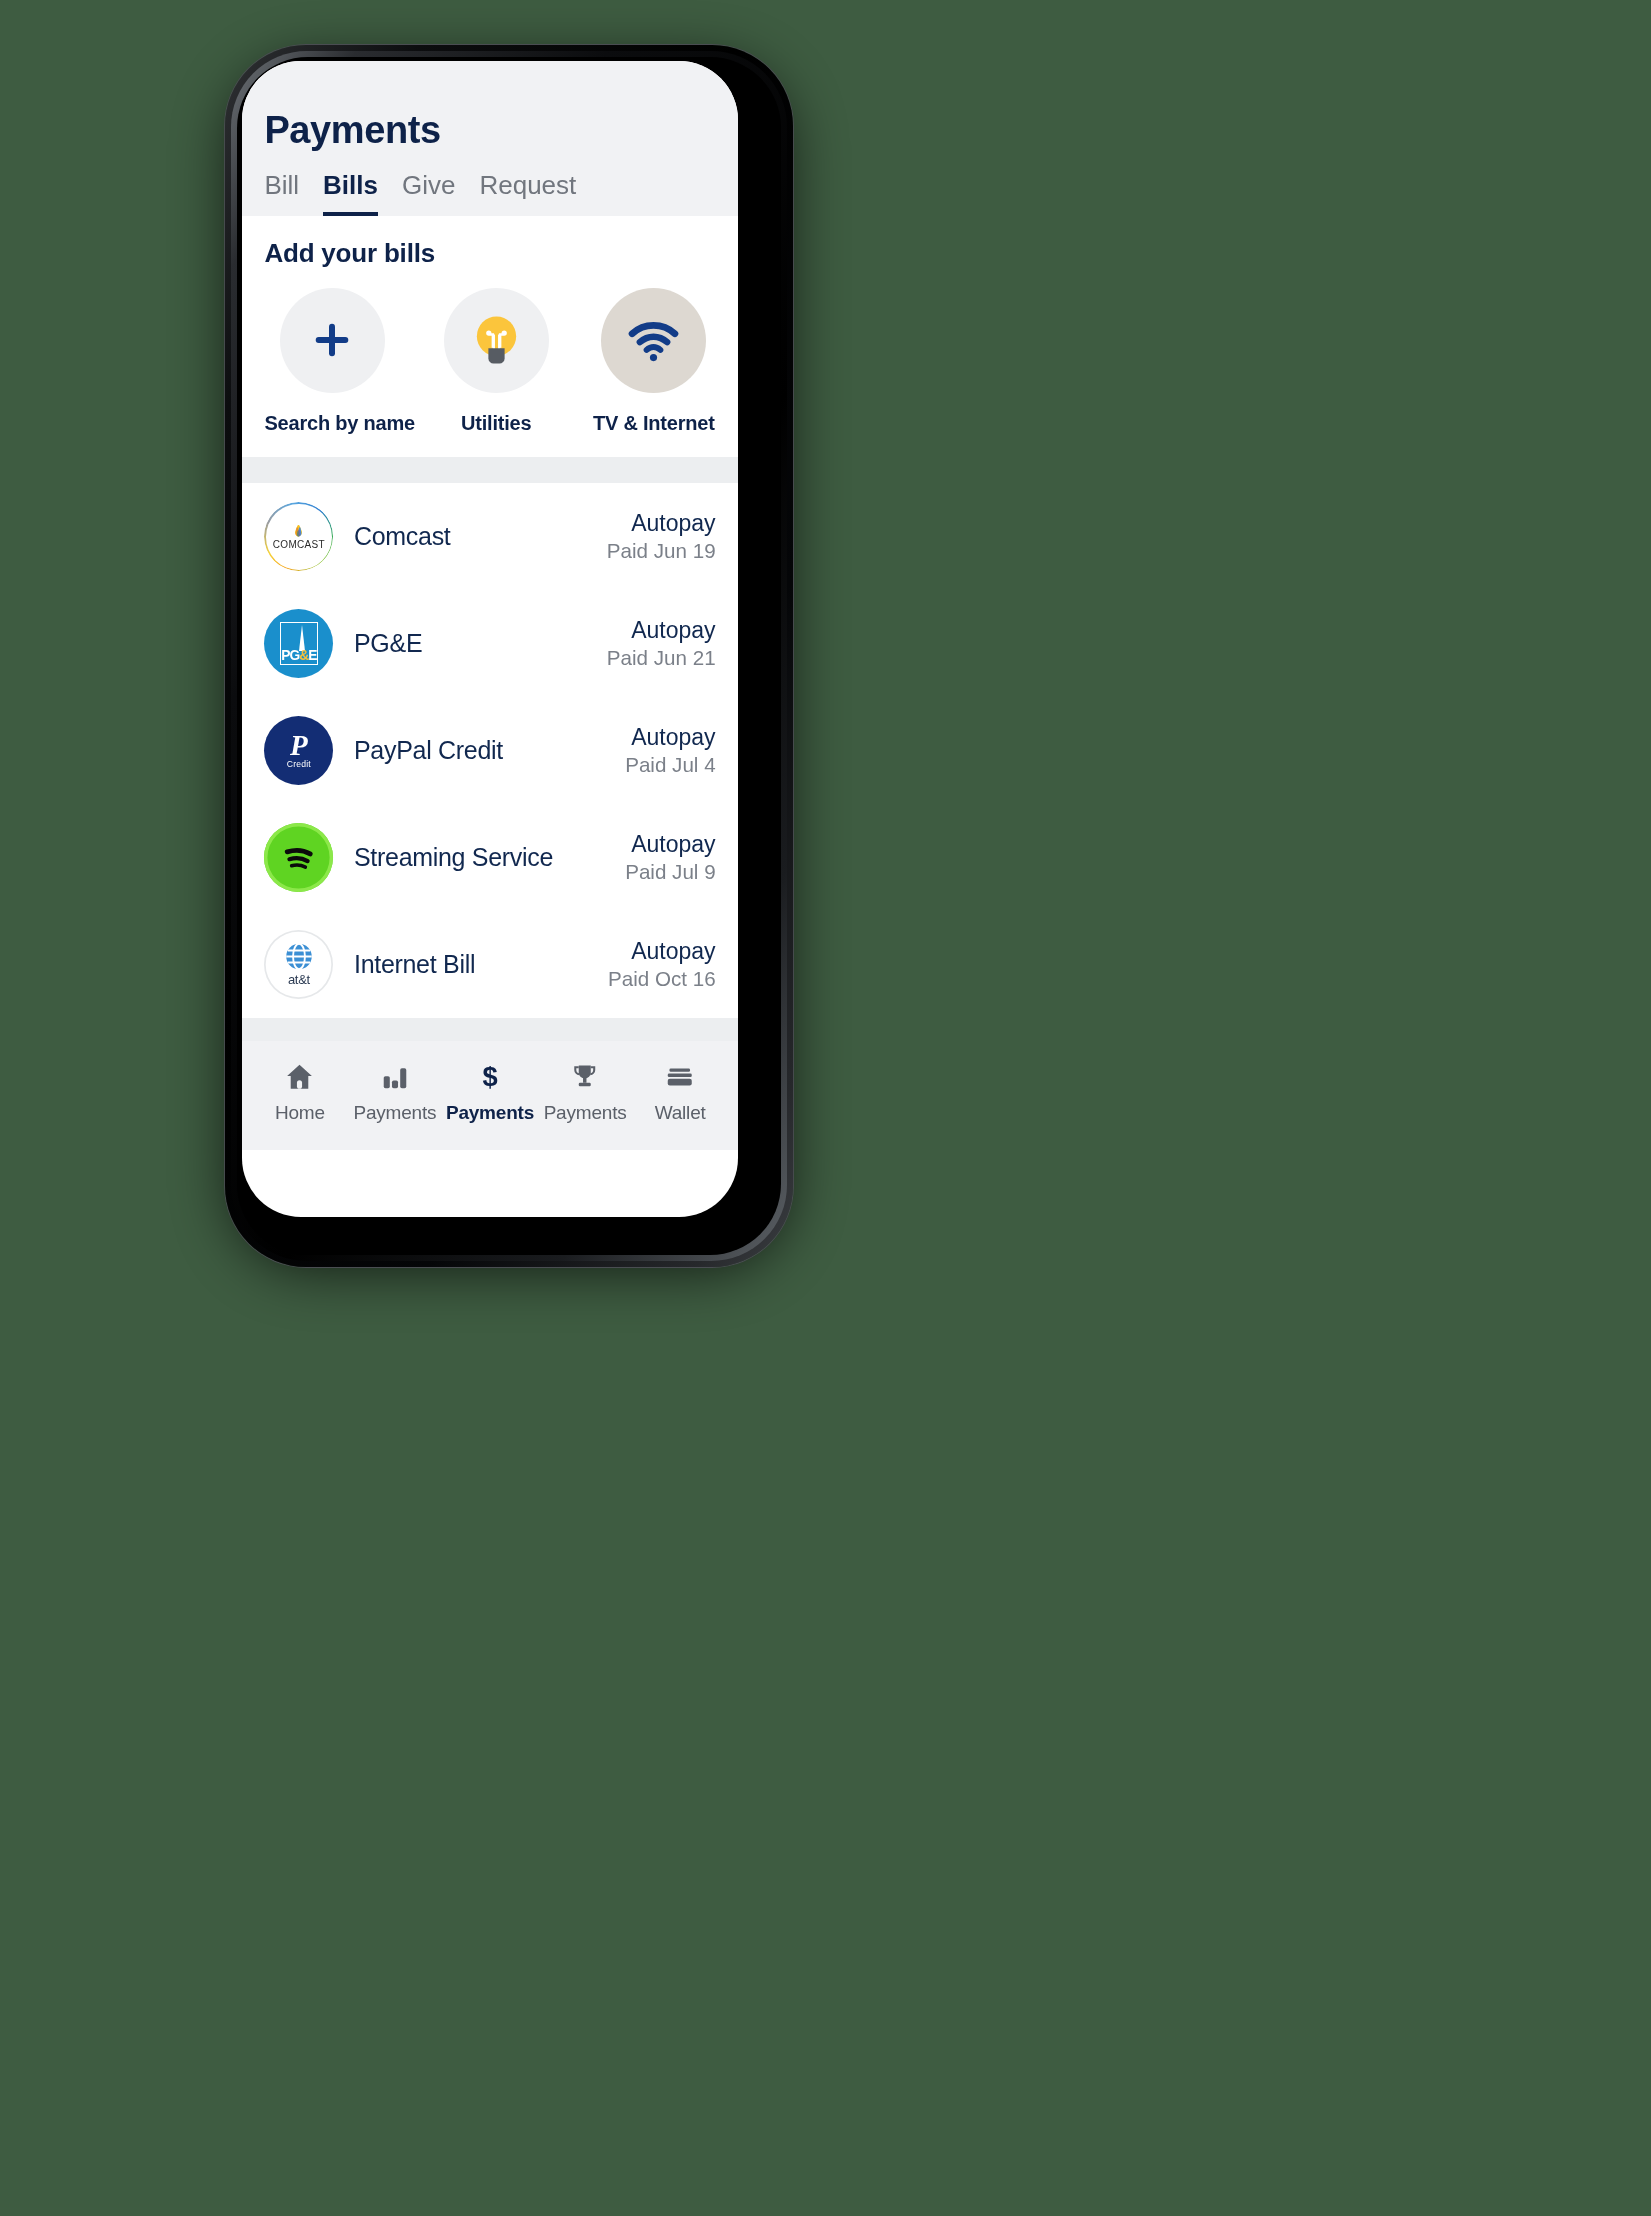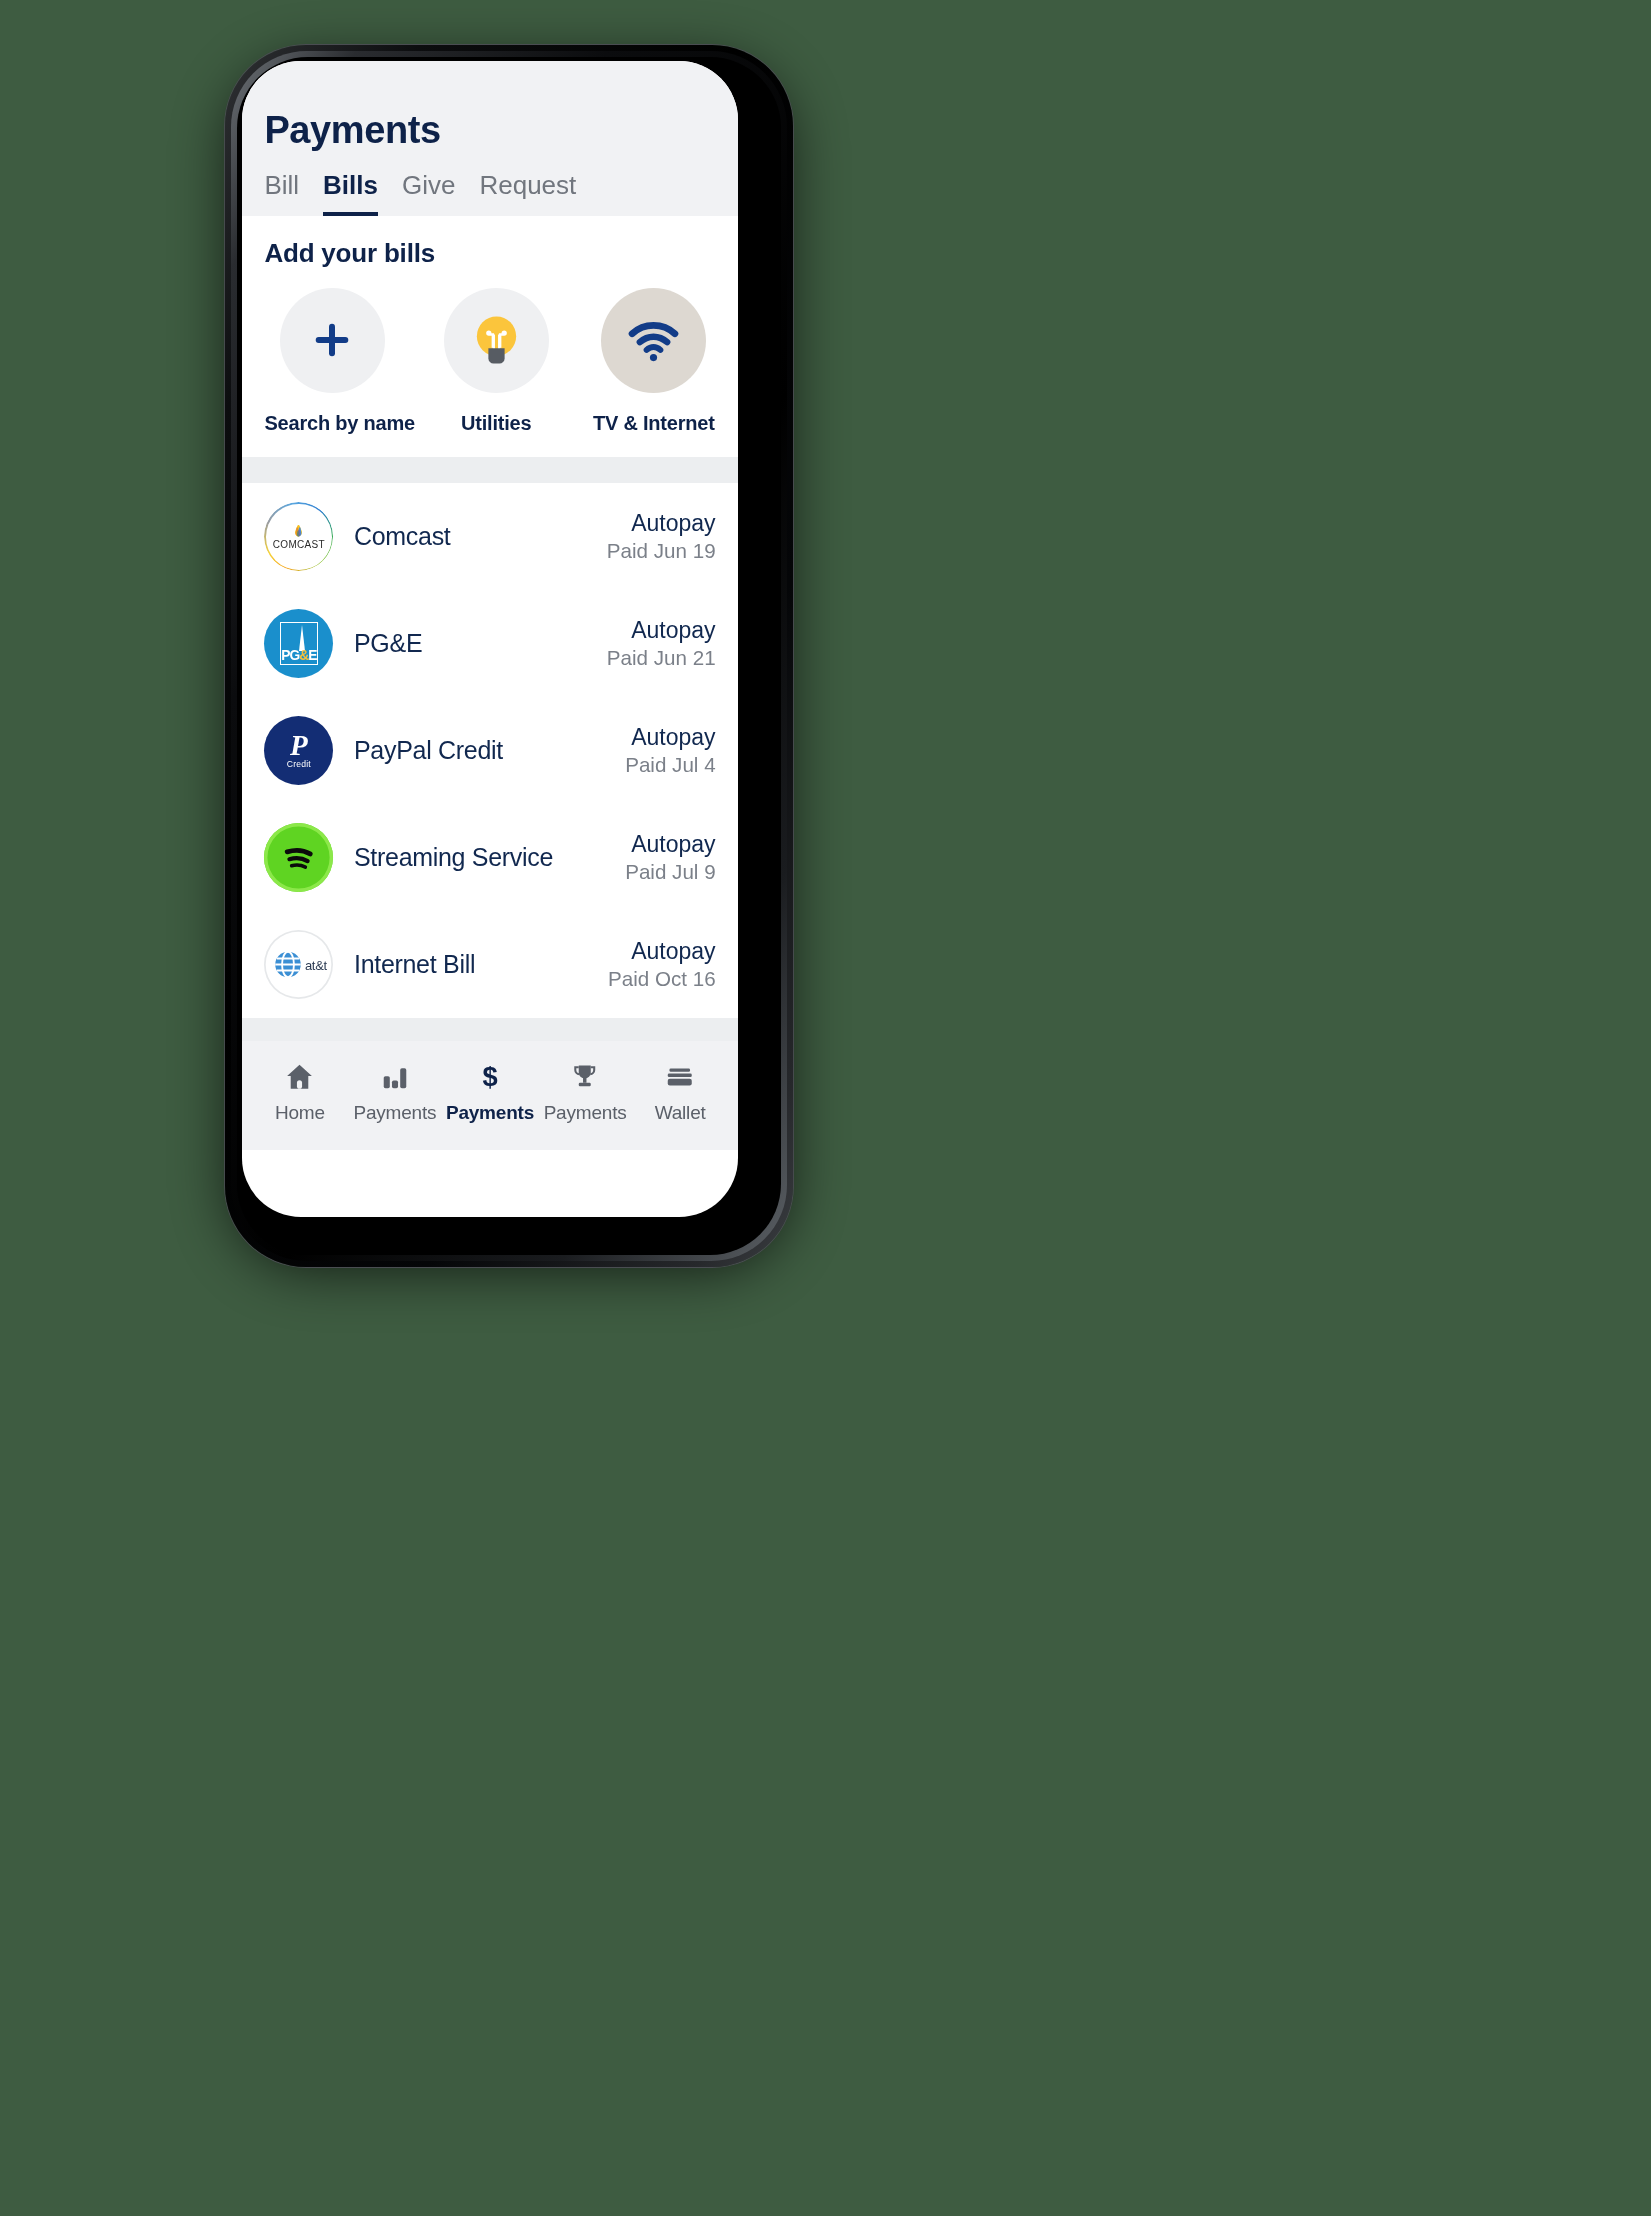--- a/index.html
+++ b/index.html
@@ -269,21 +269,21 @@
     margin-top: 1.7px;
   }
 
   
   .logo-spotify {
     background: #5fd422;
     box-shadow: inset 0 0 0 3.4px #8ce84a;
   }
 
   
-  .logo-att { background: #fff; box-shadow: inset 0 0 0 1.7px #e6e8ea; flex-direction: row; }
+  .logo-att { background: #fff; box-shadow: inset 0 0 0 1.7px #e6e8ea; flex-direction: column; }
   .att-word {
     font-size: 13px;
     color: #2b3a52;
     margin-top: 0.9px;
     letter-spacing: -0.3px;
   }
 
   
   .bottom-spacer { height: 22.4px; background: #eceef0; }
   .bottom-nav {

